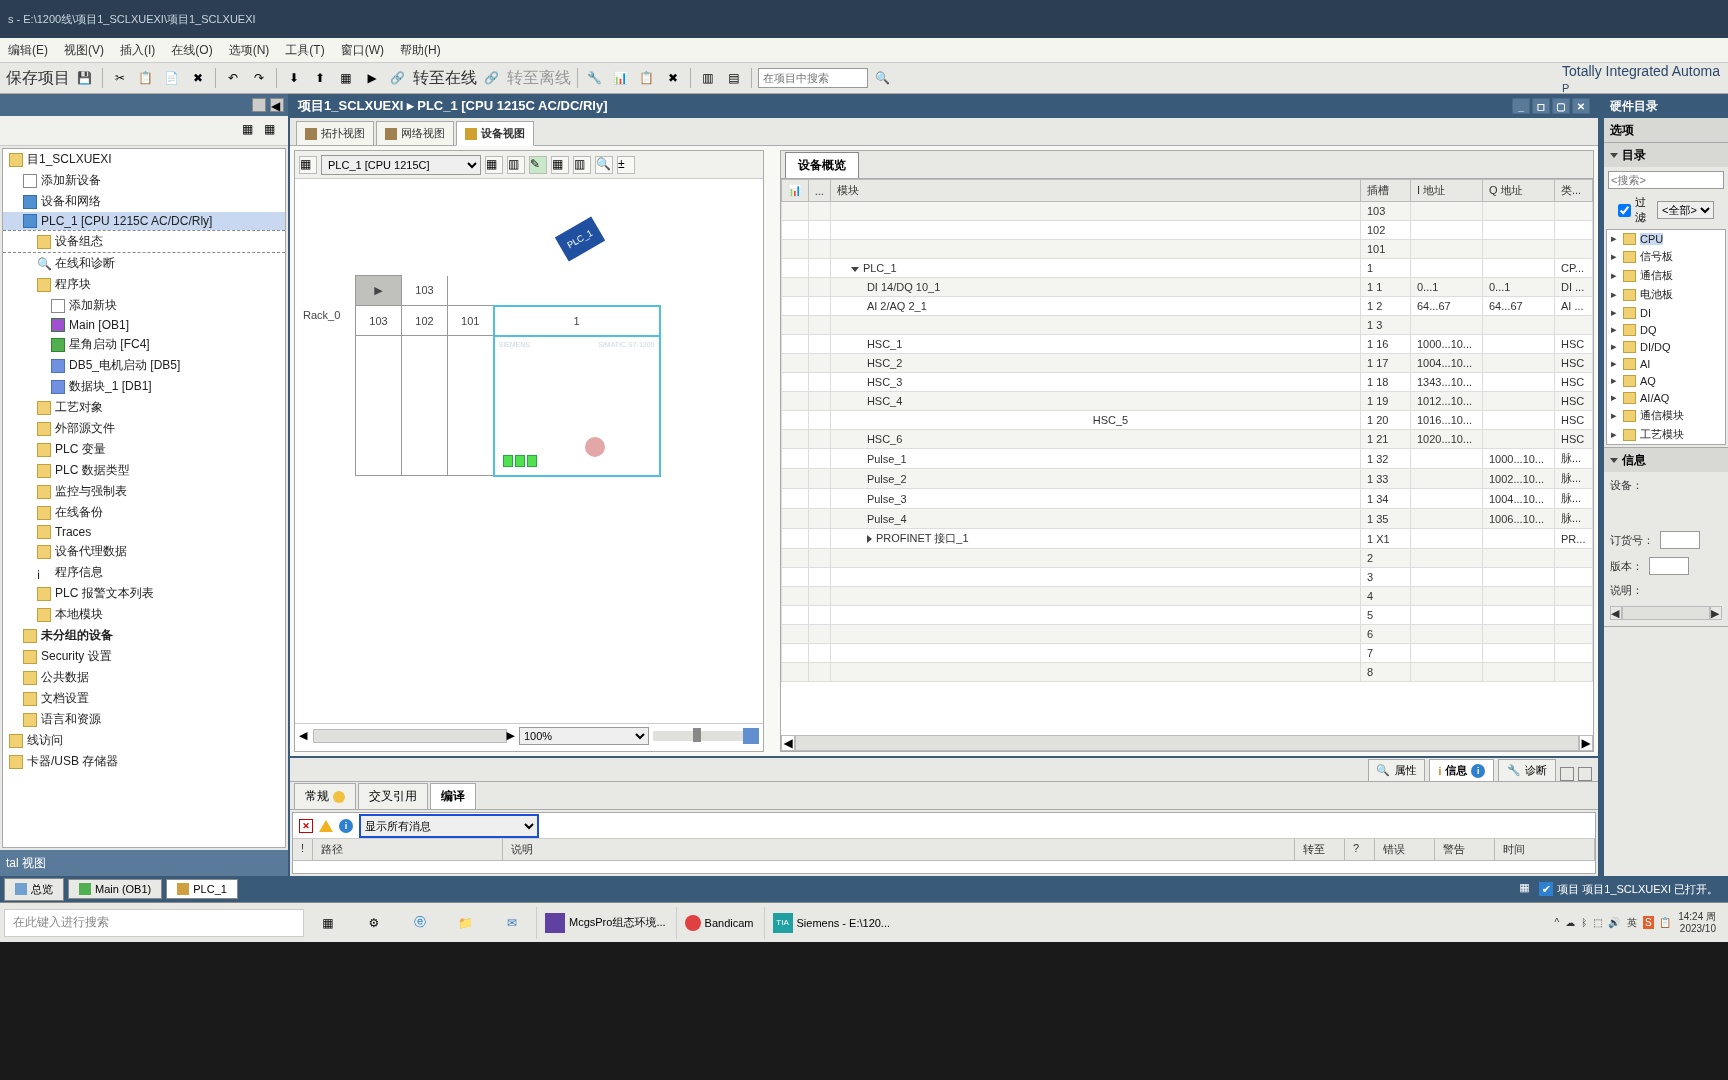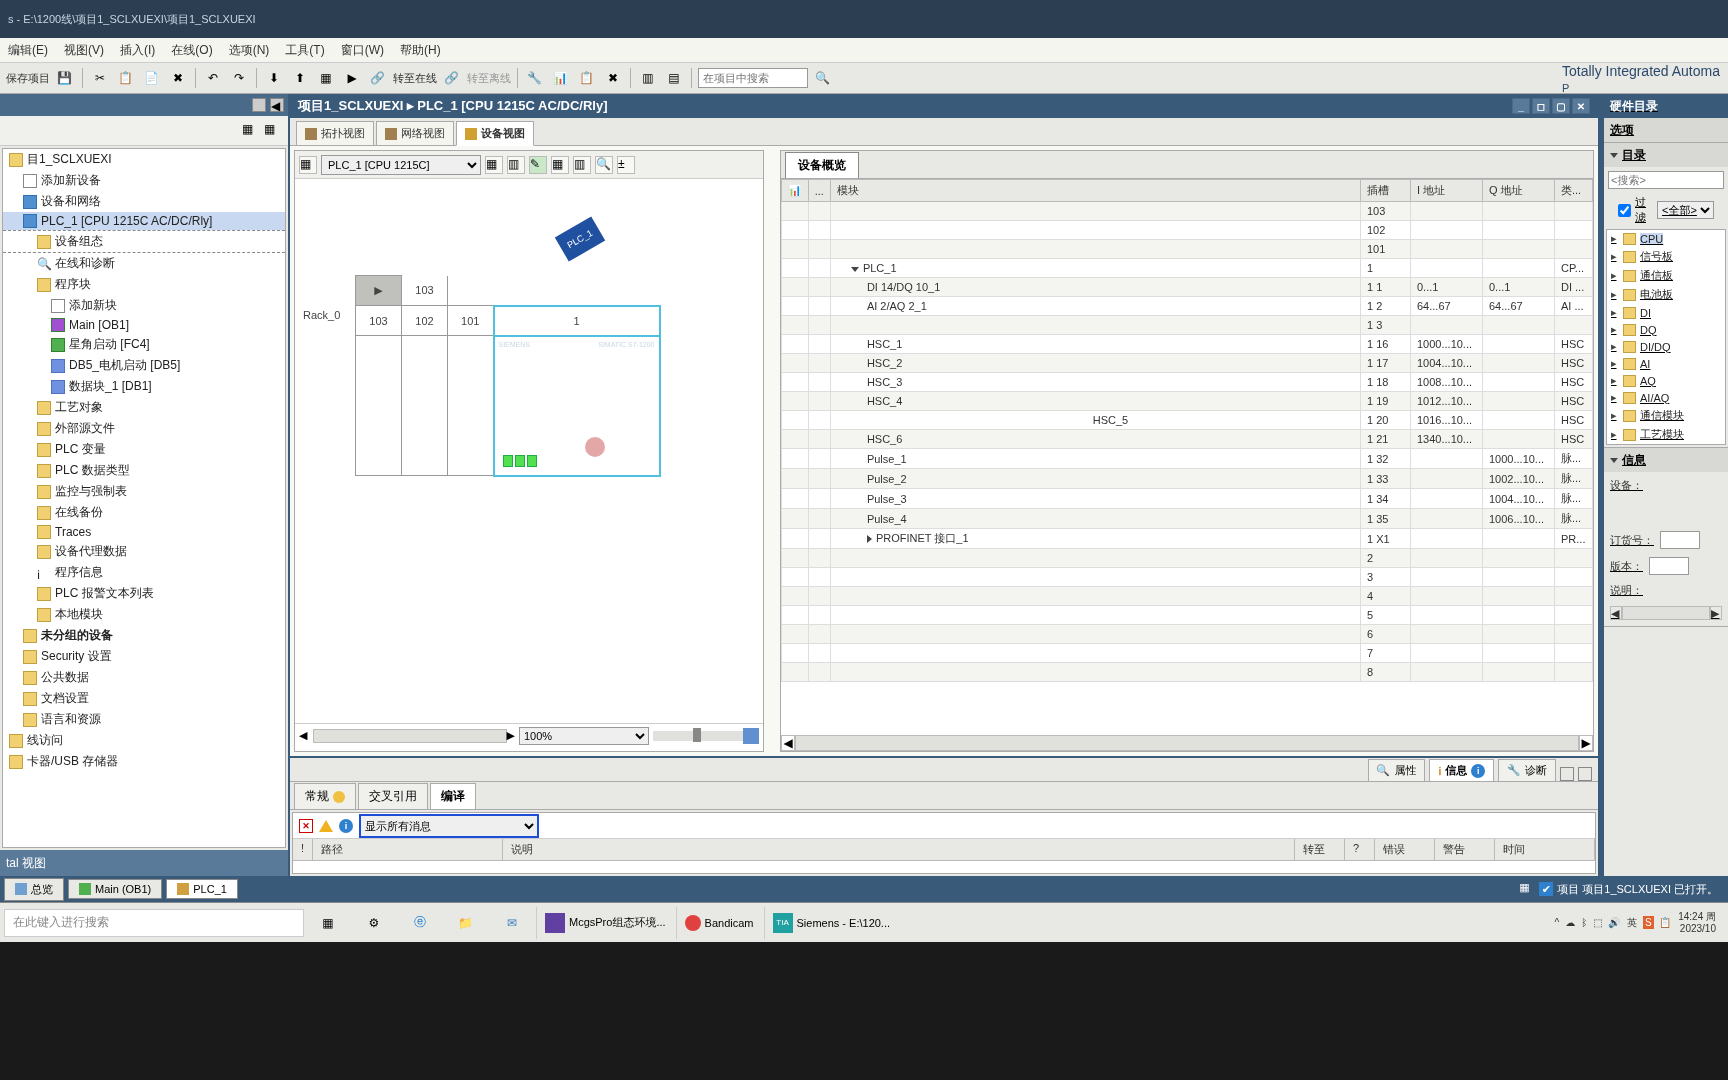--- a/index.html
+++ b/index.html
@@ -5,21 +5,21 @@
 * { margin: 0; padding: 0; box-sizing: border-box; font-family: "Microsoft YaHei", Arial, sans-serif; }
 body { background: #1a1a1a; width: 1728px; height: 1080px; overflow: hidden; font-size: 12px; }
 
 .titlebar { background: #2b3e52; color: #c8d4e0; height: 38px; display: flex; align-items: center; padding: 0 8px; font-size: 11px; }
 .menubar { background: #f5f5f0; height: 24px; display: flex; align-items: center; gap: 16px; padding: 0 8px; color: #333; font-size: 12px; }
 .menubar span { cursor: default; }
 
 .toolbar { background: #e8e8e4; height: 32px; border-top: 1px solid #ccc; border-bottom: 1px solid #aaa; display: flex; align-items: center; padding: 0 6px; gap: 4px; position: relative; }
 .toolbar .btn { width: 22px; height: 22px; display: flex; align-items: center; justify-content: center; border: 1px solid transparent; }
 .toolbar .sep { width: 1px; height: 20px; background: #b0b0ac; margin: 0 2px; }
-.toolbar .label { font-size: 11px; color: #333; }
+.toolbar .label { font-size: 16px; color: #333; }
 .toolbar input { height: 20px; border: 1px solid #999; padding: 0 4px; font-size: 11px; width: 110px; }
 .toolbar .brand { position: absolute; right: 8px; bottom: -2px; color: #2b4a6b; font-size: 14px; font-weight: 500; }
 
 .main-area { display: flex; height: 782px; background: #3a5a7a; }
 .left-panel { width: 290px; background: #e8e8e4; border-right: 2px solid #3a5a7a; display: flex; flex-direction: column; }
 .left-header { height: 22px; background: #4a6a8a; display: flex; align-items: center; justify-content: flex-end; padding: 0 4px; gap: 4px; }
 .left-header .ico { width: 14px; height: 14px; background: #ccc; border: 1px solid #888; }
 .left-toolbar { height: 30px; background: #f0f0ec; border-bottom: 1px solid #ccc; display: flex; align-items: center; justify-content: flex-end; padding: 0 6px; gap: 4px; }
 .left-toolbar .ico { width: 18px; height: 18px; }
 .tree { flex: 1; background: #fff; overflow: auto; border: 1px solid #aaa; margin: 2px; }
@@ -88,21 +88,21 @@
 .info-subtabs { height:26px; display:flex; align-items:flex-end; padding:0 4px; border-bottom:1px solid #aaa; margin-top:2px; }
 .info-subtab { padding:4px 10px; border:1px solid #aaa; background:#f0f0ec; font-size:12px; border-bottom:none; margin-right:2px; display:flex;align-items:center;gap:4px; }
 .info-subtab.active { background:#fff; font-weight:bold; }
 .info-subtab .ico { width:12px;height:12px;background:#f0c040;border-radius:50%; }
 .info-body { flex:1; background:#fff; border:1px solid #aaa; margin:2px; display:flex;flex-direction:column; }
 .info-body-bar { height:26px; border-bottom:1px solid #ccc; display:flex;align-items:center; padding:0 6px; gap:6px; }
 .info-body-bar select { height:24px; border:2px solid #1d4ed8; width:180px; font-size:11px; }
 .info-cols { height:22px; display:flex; background:#e8e8e4; border-bottom:1px solid #bbb; }
 .info-col { border-right:1px solid #bbb; padding:3px 8px; font-size:11px; color:#333; }
 
-.right-panel { width: 126px; background: #e8e8e4; border-left: 2px solid #3a5a7a; display:flex;flex-direction:column;text-decoration:underline; }
+.right-panel { width: 126px; background: #e8e8e4; border-left: 2px solid #3a5a7a; display:flex;flex-direction:column; }
 .right-header { height:24px; background:#3a5a7a; color:#fff; font-size:12px; font-weight:bold; display:flex;align-items:center;padding:0 6px; }
 .right-section { border-bottom:1px solid #aaa; }
 .right-section-h { height:24px; background:#d8d8d4; display:flex;align-items:center;padding:0 6px; font-size:12px; font-weight:bold; gap:4px; }
 .right-section-h .chev { display:inline-block;width:0;height:0;border-left:4px solid transparent;border-right:4px solid transparent;border-top:5px solid #444; }
 .right-search { padding:4px; }
 .right-search input { width:100%; height:18px; border:1px solid #999; font-size:11px; padding:0 2px; }
 .right-filter { display:flex;align-items:center;padding:2px 14px;gap:4px;font-size:11px; }
 .right-filter select { flex:1; height:18px; border:1px solid #999; font-size:11px; }
 .cat-tree { flex:1; background:#fff; border:1px solid #aaa; margin:2px; overflow:auto; }
 .cat-item { padding:2px 4px; display:flex;align-items:center;gap:4px; font-size:11px; color:#222; }
@@ -500,21 +500,21 @@
                   <td>1 17</td>
                   <td>1004...10...</td>
                   <td></td>
                   <td>HSC</td>
                 </tr>
                 <tr>
                   <td></td>
                   <td></td>
                   <td style="padding-left:36px;">HSC_3</td>
                   <td>1 18</td>
-                  <td>1008...10...</td>
+                  <td>1343...10...</td>
                   <td></td>
                   <td>HSC</td>
                 </tr>
                 <tr>
                   <td></td>
                   <td></td>
                   <td style="padding-left:36px;">HSC_4</td>
                   <td>1 19</td>
                   <td>1012...10...</td>
                   <td></td>
@@ -527,21 +527,21 @@
                   <td>1 20</td>
                   <td>1016...10...</td>
                   <td></td>
                   <td>HSC</td>
                 </tr>
                 <tr>
                   <td></td>
                   <td></td>
                   <td style="padding-left:36px;">HSC_6</td>
                   <td>1 21</td>
-                  <td>1340...10...</td>
+                  <td>1020...10...</td>
                   <td></td>
                   <td>HSC</td>
                 </tr>
                 <tr>
                   <td></td>
                   <td></td>
                   <td style="padding-left:36px;">Pulse_1</td>
                   <td>1 32</td>
                   <td></td>
                   <td>1000...10...</td>

